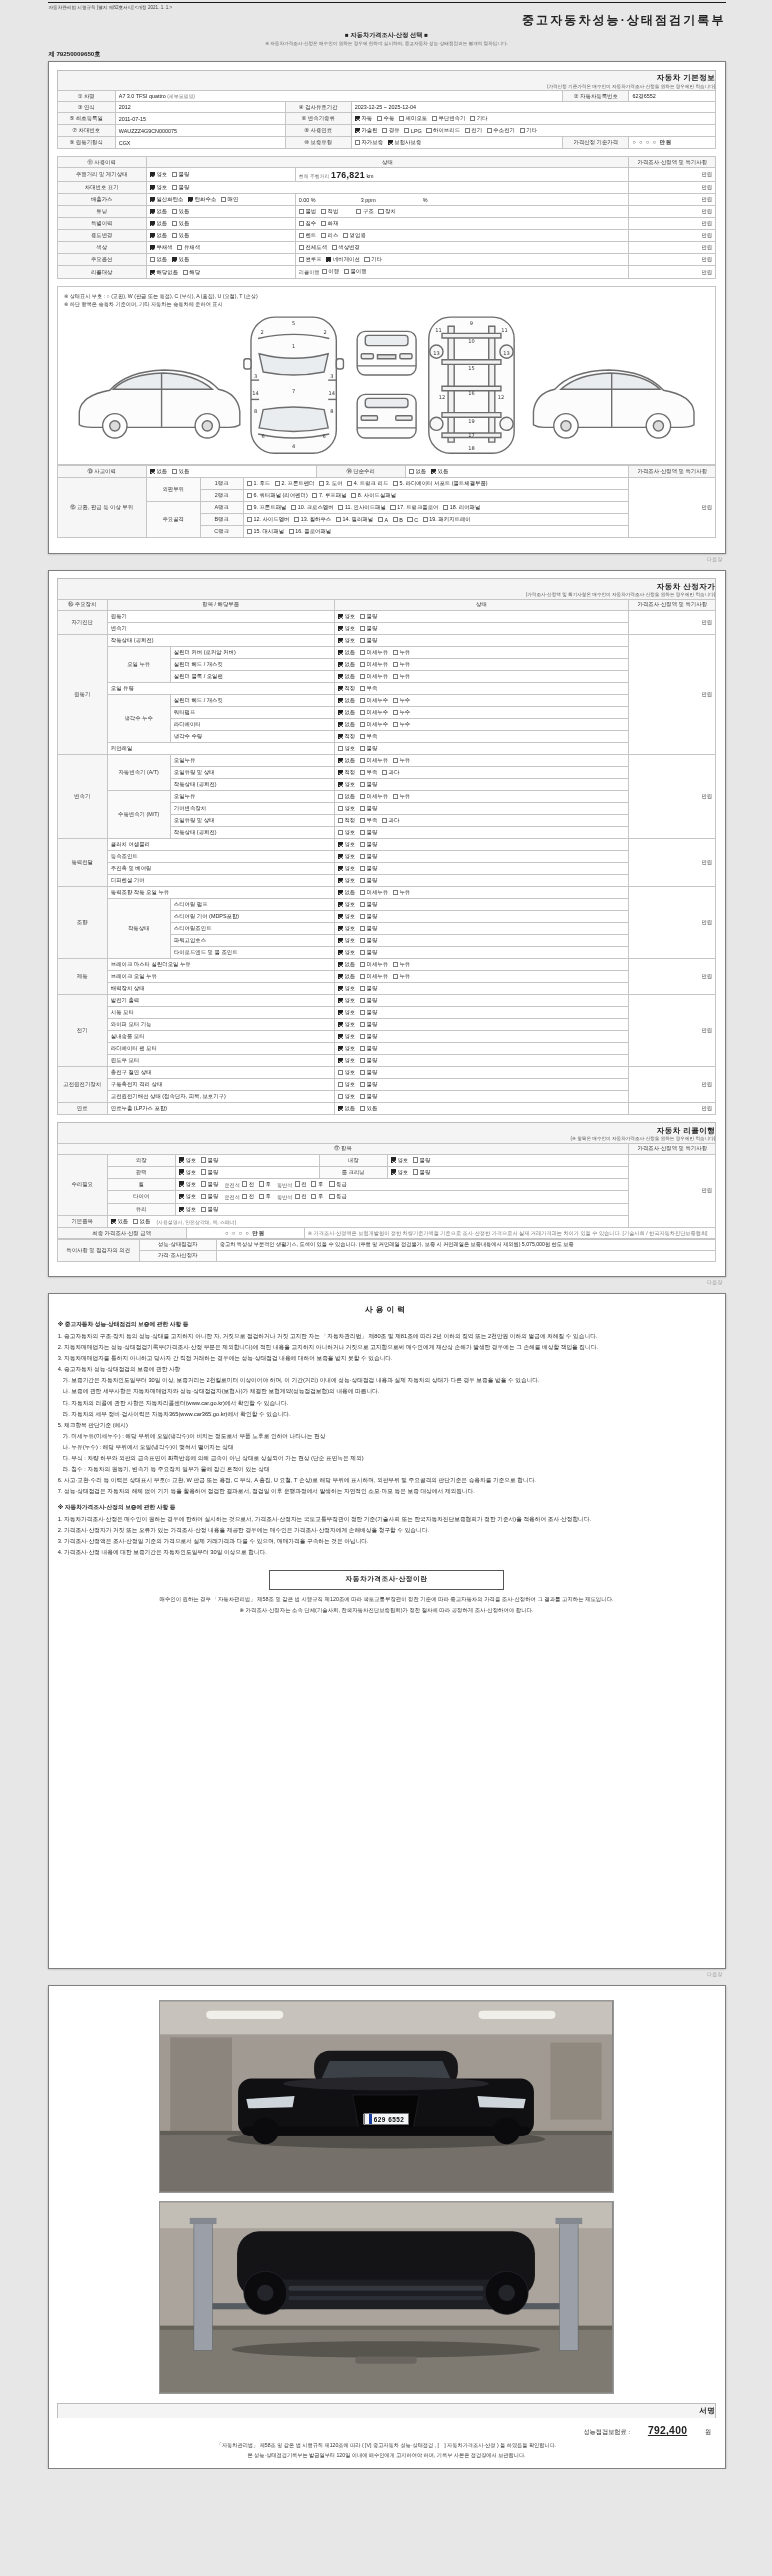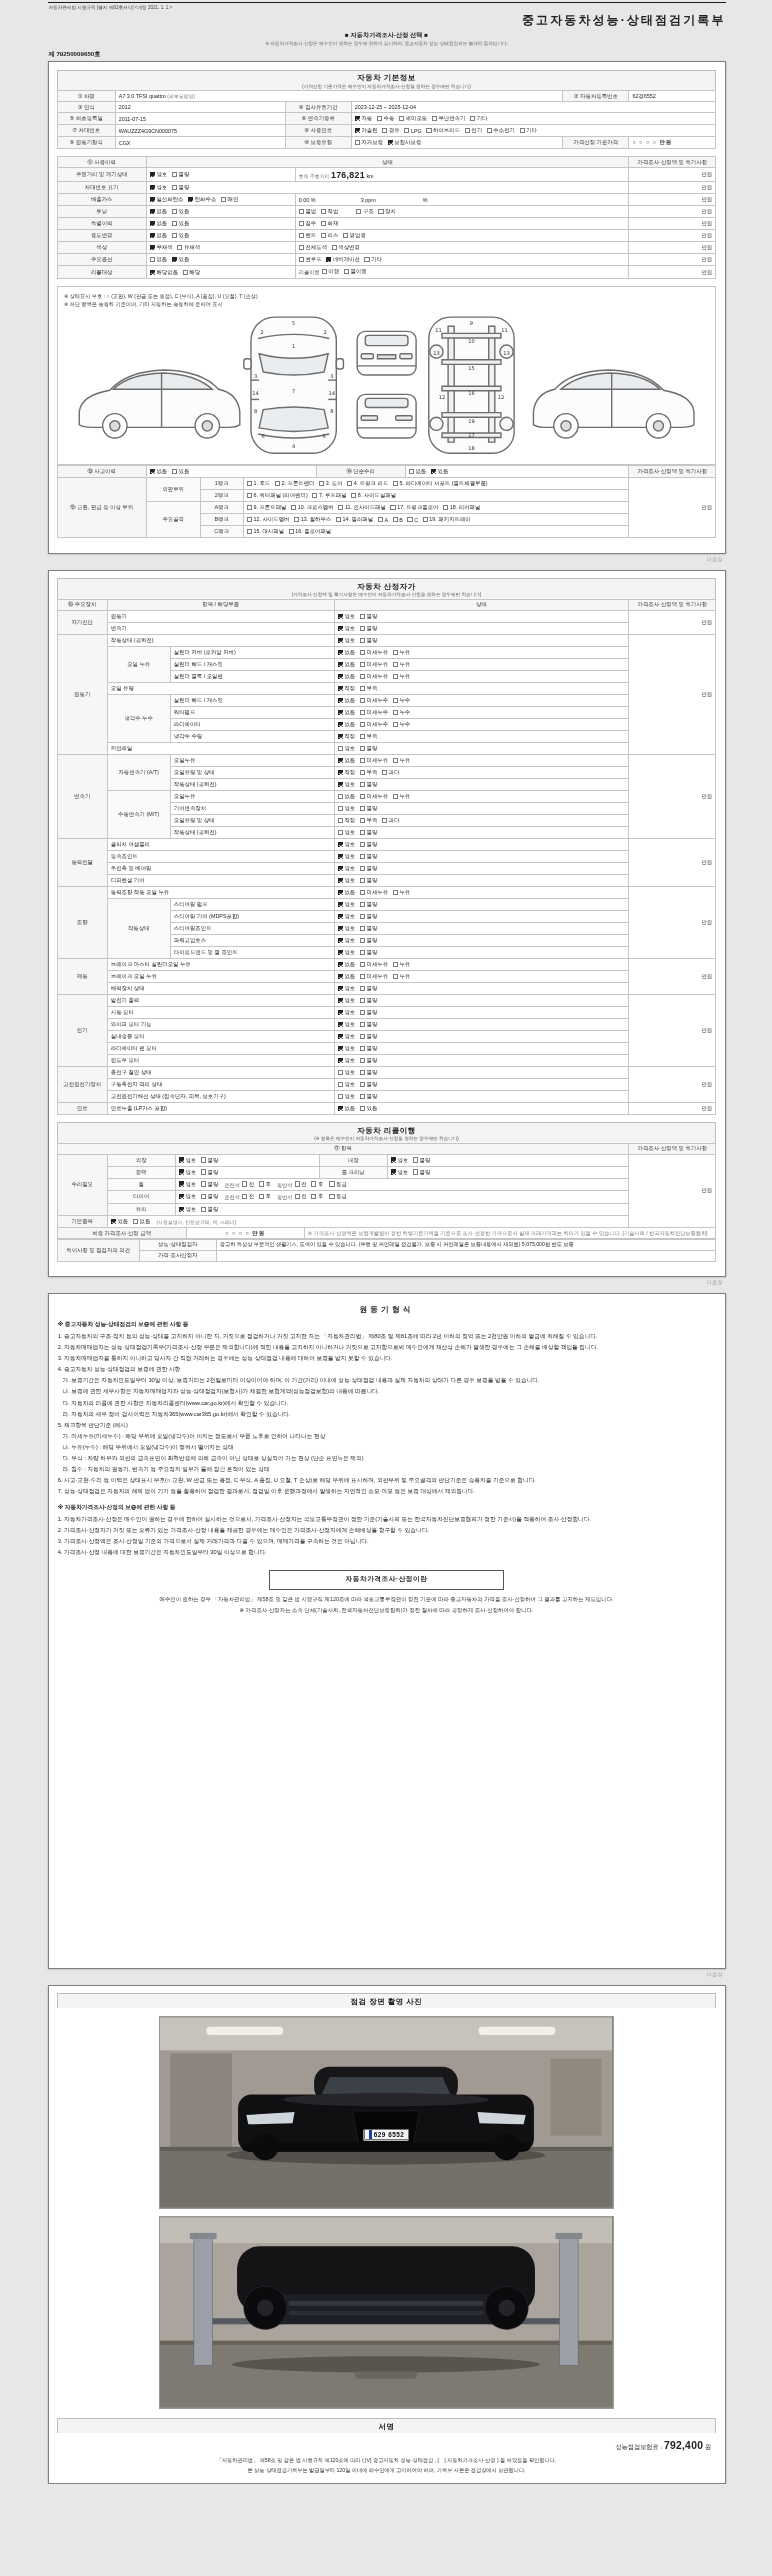--- a/index.html
+++ b/index.html
@@ -6,21 +6,21 @@
   body{font-family:"Liberation Sans","DejaVu Sans",sans-serif;color:#222;width:773px;}
   .pg{width:678px;margin:0 auto;padding-top:2.1px;}
   .formref{font-size:4.6px;color:#444;padding:1.5px 1px 0.5px;border-top:1.5px solid #1a1a1a;}
   .ttl{text-align:right;font-size:12px;font-weight:bold;letter-spacing:2.1px;margin:2.1px 0 1.5px;}
   .ttl2{text-align:center;font-size:6.2px;font-weight:bold;margin-bottom:1px;}
   .ttl3{text-align:center;font-size:4.6px;color:#666;margin-bottom:4.1px;}
   .docno{font-size:6.2px;font-weight:bold;margin:1px 0 2.6px 1px;}
   .sheet{background:#fff;border:0.5px solid #7f7f7f;box-shadow:0 0.5px 2.1px rgba(0,0,0,.28);padding:7.2px 8.2px;}
   .next{text-align:right;font-size:5.2px;color:#999;margin:2.1px 3.1px 7.2px;}
   .sec{margin-bottom:7.2px;}
-  .sec-h{border:0.5px solid #bdbdbd;border-bottom:none;background:#f4f4f4;text-align:center;padding:2.6px 0 1.5px;}
+  .sec-h{border:0.5px solid #bdbdbd;border-bottom:none;background:#f4f4f4;text-align:right;padding:2.6px 0 1.5px;}
   .sec-h .t{font-size:7.5px;font-weight:bold;letter-spacing:0.5px;}
   .sec-h .n{font-size:4.6px;color:#555;margin-top:0.5px;}
   table.frm{width:100%;border-collapse:collapse;table-layout:fixed;font-size:5.4px;}
   table.frm + table.frm{margin-top:-0.5px;}
   .frm td{border:0.5px solid #c6c6c6;padding:1.5px 3.1px;vertical-align:middle;overflow:hidden;}
   td.lab{background:#f6f6f6;text-align:center;color:#333;}
   td.lab2{background:#fafafa;text-align:center;color:#333;}
   td.itm{background:#fff;text-align:left;}
   td.pr{text-align:right;color:#444;}
   td.val{text-align:left;}
@@ -43,21 +43,21 @@
   .notes-title{text-align:center;font-size:7.7px;font-weight:bold;letter-spacing:3.1px;margin:3.1px 0 5.2px;}
   .npara-t{font-weight:bold;font-size:5.7px;margin:6.2px 1px 2.1px;}
   .para{font-size:5.7px;line-height:1.95;white-space:pre-wrap;color:#222;margin:0 1px;}
   .nbox{width:222px;margin:11.3px auto 5.2px;border:0.8px solid #555;text-align:center;padding:4.6px 5.2px;font-weight:bold;font-size:6.7px;letter-spacing:0.5px;}
   .nbox-text{font-size:5.4px;color:#333;text-align:center;line-height:1.8;margin:1px 20.6px;}
   .photo{position:relative;width:453px;margin:7.2px auto;border:0.5px solid #979797;background:#888;}
   .photo svg{display:block;}
   .plate{position:absolute;left:204px;top:112px;width:45px;height:11.3px;background:#f4f6f8;border:0.5px solid #777;border-radius:1px;display:flex;align-items:center;justify-content:center;font-weight:bold;font-size:6.4px;letter-spacing:0.5px;color:#0a0a0a;box-sizing:border-box;}
   .plate::before{content:'';width:3.1px;height:100%;background:#1a3f9e;margin-right:2.1px;flex:none;}
   .fee{text-align:right;font-size:6.2px;margin:7.2px 5.2px 4.1px;color:#222;}
-  .fee b{font-size:10.3px;letter-spacing:0.3px;margin:0 0;}
+  .fee b{font-size:10.3px;letter-spacing:0.3px;margin:0 16px;text-decoration:underline;}
   .sigline{text-align:center;font-size:5.2px;color:#333;line-height:1.9;}
   .sheet-notes{min-height:659px;}
 </style>
 </head>
 <body>
 
 <div class="pg">
 
   <div class="formref">자동차관리법 시행규칙 [별지 제82호서식] &lt;개정 2021. 1. 1.&gt;</div>
   <div class="ttl">중고자동차성능·상태점검기록부</div>
@@ -1248,21 +1248,21 @@
           <td class="lab2">가격·조사산정자</td>
           <td class="sm"></td>
         </tr>
       </tbody>
         </table>
     </div>
   </div>
   <div class="next">다음장</div>
 
   <div class="sheet sheet-notes">
-    <div class="notes-title">원동기형식</div>
+    <div class="notes-title">사용이력</div>
     <div class="npara-t">※ 중고자동차 성능·상태점검의 보증에 관한 사항 등</div>
     <div>
         <div class="para">1. 중고자동차의 구조·장치 등의 성능·상태를 고지하지 아니한 자, 거짓으로 점검하거나 거짓 고지한 자는 「자동차관리법」 제80조 및 제81조에 따라 2년 이하의 징역 또는 2천만원 이하의 벌금에 처해질 수 있습니다.</div>
         <div class="para">2. 자동차매매업자는 성능·상태점검기록부(가격조사·산정 부분은 제외합니다)에 적힌 내용을 고지하지 아니하거나 거짓으로 고지함으로써 매수인에게 재산상 손해가 발생한 경우에는 그 손해를 배상할 책임을 집니다.</div>
         <div class="para">3. 자동차매매업자를 통하지 아니하고 당사자 간 직접 거래하는 경우에는 성능·상태점검 내용에 대하여 보증을 받지 못할 수 있습니다.</div>
         <div class="para">4. 중고자동차 성능·상태점검의 보증에 관한 사항</div>
         <div class="para">   가. 보증기간은 자동차인도일부터 30일 이상, 보증거리는 2천킬로미터 이상이어야 하며, 이 기간(거리) 이내에 성능·상태점검 내용과 실제 자동차의 상태가 다른 경우 보증을 받을 수 있습니다.</div>
         <div class="para">   나. 보증에 관한 세부사항은 자동차매매업자와 성능·상태점검자(보험사)가 체결한 보험계약(성능점검보험)의 내용에 따릅니다.</div>
         <div class="para">   다. 자동차의 리콜에 관한 사항은 자동차리콜센터(www.car.go.kr)에서 확인할 수 있습니다.</div>
         <div class="para">   라. 자동차의 세부 정비·검사이력은 자동차365(www.car365.go.kr)에서 확인할 수 있습니다.</div>
@@ -1281,23 +1281,20 @@
         <div class="para">3. 가격조사·산정액은 조사·산정일 기준의 가격으로서 실제 거래가격과 다를 수 있으며, 매매가격을 구속하는 것은 아닙니다.</div>
         <div class="para">4. 가격조사·산정 내용에 대한 보증기간은 자동차인도일부터 30일 이상으로 합니다.</div>
       </div>
     <div class="nbox">자동차가격조사·산정이란</div>
     <div class="nbox-text">매수인이 원하는 경우 「자동차관리법」 제58조 및 같은 법 시행규칙 제120조에 따라 국토교통부장관이 정한 기준에 따라 중고자동차의 가격을 조사·산정하여 그 결과를 고지하는 제도입니다.</div>
     <div class="nbox-text">※ 가격조사·산정자는 소속 단체(기술사회, 한국자동차진단보증협회)가 정한 절차에 따라 공정하게 조사·산정하여야 합니다.</div>
   </div>
   <div class="next">다음장</div>
 
   <div class="sheet">
-    <div class="sec-h">
-      <div class="t">점검 장면 촬영 사진</div>
-    </div>
 
     <div class="photo">
       <svg viewBox="0 0 880 370" width="452" height="191" xmlns="http://www.w3.org/2000/svg">
         <rect width="880" height="370" fill="#a09a92"></rect>
         <rect width="880" height="64" fill="#c7c3bc"></rect>
         <rect x="90" y="18" width="150" height="16" rx="8" fill="#f1efe9"></rect>
         <rect x="620" y="18" width="150" height="16" rx="8" fill="#f1efe9"></rect>
         <rect x="20" y="70" width="120" height="190" fill="#8b857d"></rect>
         <rect x="760" y="80" width="100" height="150" fill="#90897f"></rect>
         <rect y="252" width="880" height="118" fill="#75716a"></rect>

